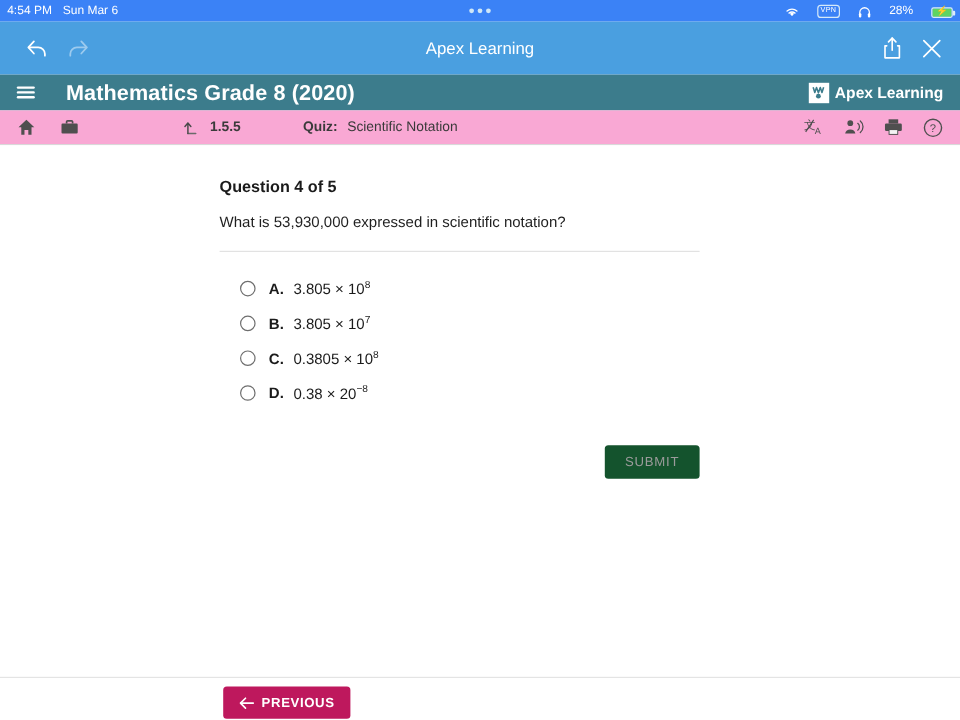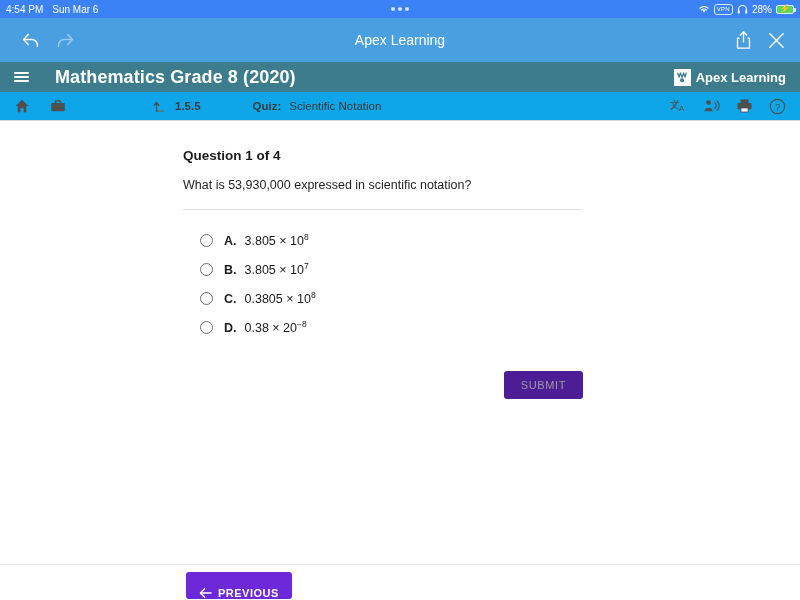--- a/index.html
+++ b/index.html
@@ -17,21 +17,21 @@
     color: #ffffff;
     display: flex;
     align-items: center;
     font-size: 10px;
     padding: 0 6px;
     position: relative;
   }
   .status-left { display: flex; align-items: center; gap: 9px; font-weight: 400; }
   .status-right {
     margin-left: auto;
-    display: flex; align-items: center; gap: 4px;
+    display: flex; align-items: flex-end; gap: 15px;
     font-size: 10px;
   }
   .status-dots {
     position: absolute; left: 50%; top: 50%;
     transform: translate(-50%, -50%);
     display: flex; gap: 3px;
   }
   .status-dots i {
     width: 4px; height: 4px; border-radius: 50%;
     background: #cfe7f7; display: block;
@@ -98,21 +98,21 @@
   }
   .brand { margin-left: auto; display: flex; align-items: center; gap: 5px; }
   .brand-mark {
     width: 17px; height: 17px; background: #ffffff;
     display: flex; align-items: center; justify-content: center;
   }
   .brand-text { font-size: 13px; font-weight: 700; color: #ffffff; }
 
   
   .tool-bar {
-    height: 29px; background: #0ea5e9;
+    height: 29px; background: #f9a8d4;
     border-bottom: 1px solid #d9d9d9;
     display: flex; align-items: center;
     padding: 0 14px;
     color: #4a4a4a;
   }
   .tool-left { display: flex; align-items: center; gap: 20px; }
   .crumb {
     margin-left: 86px; display: flex; align-items: center; gap: 8px;
     font-size: 11.5px; color: #3a3a3a;
   }
@@ -153,39 +153,39 @@
   }
   .choice-value {
     margin-left: 8px; font-size: 12.5px; color: #1b1b1b;
   }
   .choice-value sup { font-size: 8.5px; vertical-align: super; }
   .submit-wrap {
     margin-top: 29px; width: 400px;
     display: flex; justify-content: flex-end; padding-right: 0px;
   }
   .submit-btn {
-    background: #4c1d95; color: #9b9b9b;
+    background: #14532d; color: #9b9b9b;
     border: none; border-radius: 3px;
     font-size: 11px; font-weight: 400; letter-spacing: .6px;
     padding: 8px 17px;
     font-family: "Liberation Sans", sans-serif;
   }
 
   
   .bottom-bar {
     height: 36px; background: #ffffff;
     border-top: 1px solid #e4e4e4;
     position: relative;
   }
   .prev-btn {
     position: absolute; left: 186px; top: 7px;
-    background: #6d28d9; color: #ffffff;
+    background: #be185d; color: #ffffff;
     border: none; border-radius: 3px;
     height: 27px; padding: 0 13px;
-    display: flex; align-items: flex-end; gap: 6px;
+    display: flex; align-items: center; gap: 6px;
     font-size: 11px; font-weight: 700; letter-spacing: .5px;
     font-family: "Liberation Sans", sans-serif;
   }
   .icon { display: inline-flex; align-items: center; justify-content: center; }
 </style>
 </head>
 <body>
 
 <div class="status-bar">
   <div class="status-left">
@@ -327,21 +327,21 @@
     <span class="icon">
       <svg width="17" height="17" viewBox="0 0 19 19">
         <circle cx="9.5" cy="9.5" r="8" stroke="#4f4f4f" stroke-width="1.3" fill="none"></circle>
         <text x="9.5" y="13.5" text-anchor="middle" font-family="Liberation Sans, sans-serif" font-size="10.5" fill="#4f4f4f">?</text>
       </svg>
     </span>
   </div>
 </div>
 
 <div class="content">
-  <div class="q-head">Question 1 of 4</div>
+  <div class="q-head">Question 4 of 5</div>
   <div class="q-text">What is 53,930,000 expressed in scientific notation?</div>
   <div class="q-rule"></div>
 
   <div class="choices">
     <div class="choice">
       <span class="radio"></span>
       <span class="choice-label">A.</span>
       <span class="choice-value">
         <span>3.805 × 10</span><sup>8</sup>
       </span>

